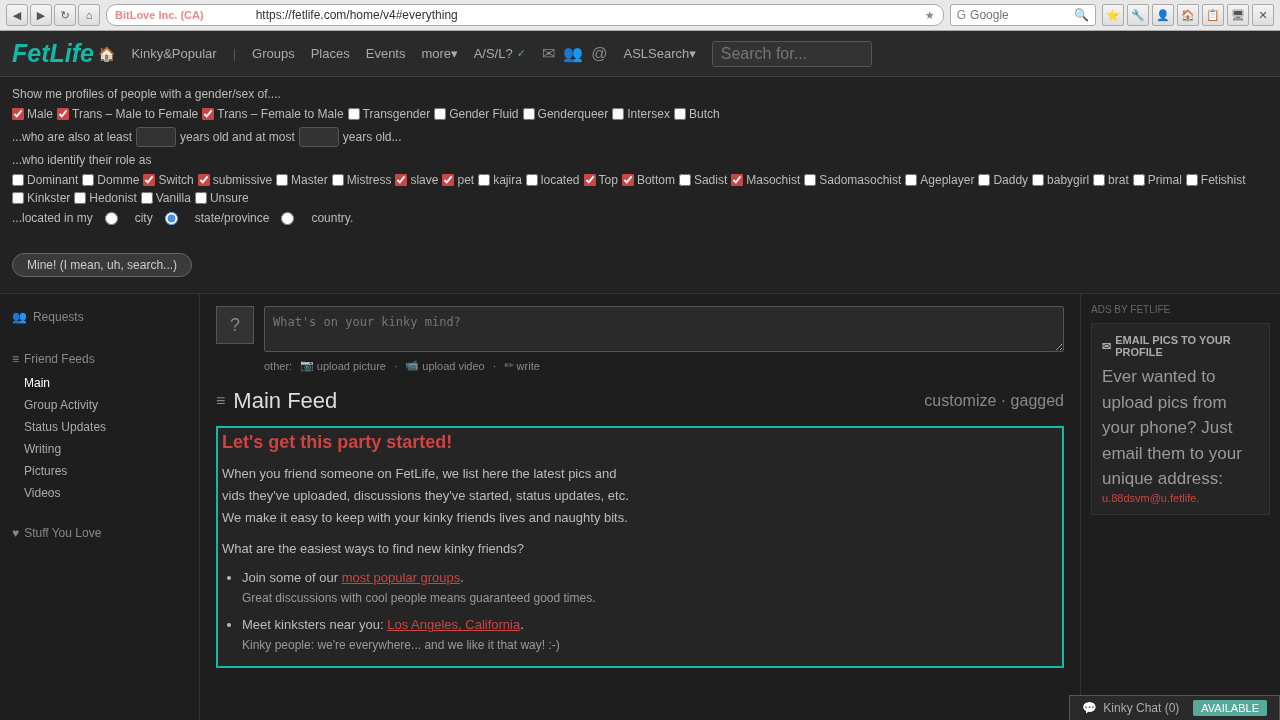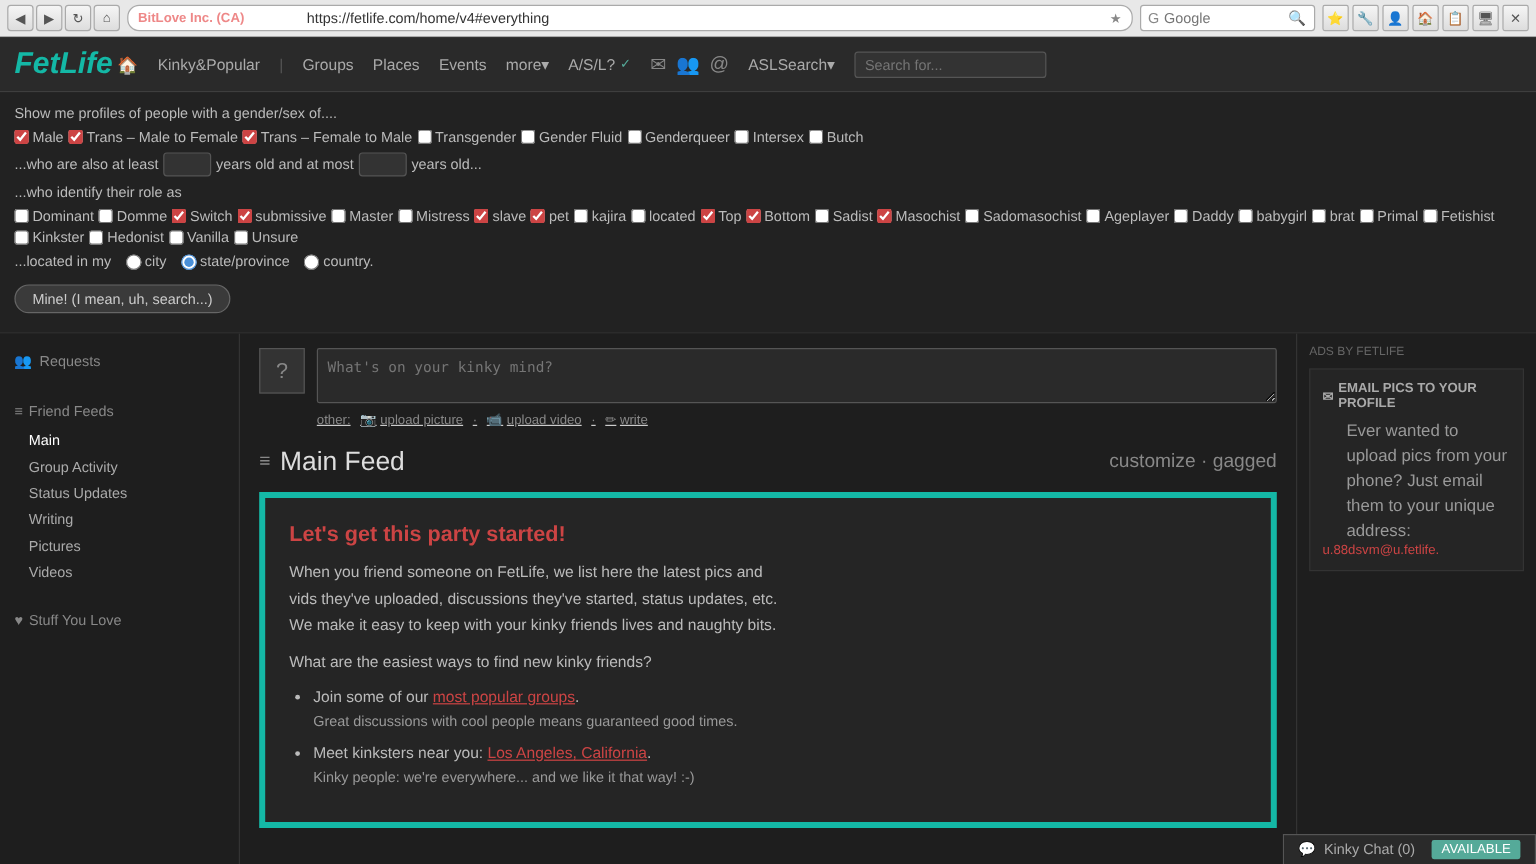--- a/index.html
+++ b/index.html
@@ -17,80 +17,80 @@
     .tb-icon { width: 22px; height: 22px; background: linear-gradient(to bottom, #f5f5f5, #ddd); border: 1px solid #aaa; border-radius: 2px; display: flex; align-items: center; justify-content: center; font-size: 11px; color: #555; cursor: pointer; }
 
     
     .top-nav { background: #2a2a2a; padding: 8px 12px; display: flex; align-items: center; gap: 16px; border-bottom: 1px solid #444; }
     .logo { color: #14b8a6; font-size: 25px; font-weight: bold; font-style: italic; }
     .nav-link { color: #aaa; text-decoration: none; font-size: 13px; }
     .nav-sep { color: #555; }
     .nav-more { color: #aaa; font-size: 13px; }
     .nav-icons { display: flex; gap: 8px; align-items: center; }
     .nav-icon { color: #888; font-size: 16px; }
-    .search-input { background: #333; border: 1px solid #555; color: #ccc; padding: 3px 8px; font-size: 12px; border-radius: 3px; width: 160px; }
+    .search-input { background: #333; border: 1px solid #555; color: #ccc; padding: 3px 8px; font-size: 16px; border-radius: 3px; width: 160px; }
     .asl-search { color: #aaa; font-size: 13px; cursor: pointer; }
 
     
     .filter-section { background: #222; padding: 10px 12px; border-bottom: 1px solid #333; font-size: 12px; color: #bbb; }
     .filter-row { margin-bottom: 6px; display: flex; flex-wrap: wrap; align-items: center; gap: 4px; }
     .filter-label { color: #bbb; margin-right: 4px; }
     .cb-item { display: flex; align-items: center; gap: 3px; white-space: nowrap; }
     .cb-item input[type=checkbox] { width: 12px; height: 12px; accent-color: #c44; }
     .age-input { background: #333; border: 1px solid #555; color: #ccc; padding: 2px 6px; width: 40px; font-size: 12px; border-radius: 3px; text-align: center; }
     .location-row { display: flex; align-items: center; gap: 12px; }
-    .radio-item { display: flex; align-items: flex-end; gap: 3px; }
+    .radio-item { display: flex; align-items: flex-end; gap: 17px; }
     .radio-item input[type=radio] { accent-color: #4a90d9; }
-    .search-btn { background: #3a3a3a; border: 1px solid #666; color: #ccc; padding: 4px 14px; font-size: 12px; border-radius: 12px; cursor: pointer; margin-top: 6px; }
+    .search-btn { background: #3a3a3a; border: 1px solid #666; color: #ccc; padding: 4px 14px; font-size: 12px; border-radius: 12px; cursor: pointer; margin-top: 22px; }
 
     
     .main-layout { display: flex; min-height: 500px; }
 
     
     .sidebar { width: 200px; background: #1e1e1e; padding: 10px 0; border-right: 1px solid #333; flex-shrink: 0; }
     .sidebar-section { margin-bottom: 16px; }
     .sidebar-heading { color: #888; font-size: 12px; padding: 6px 12px; display: flex; align-items: center; gap: 6px; }
     .sidebar-item { padding: 4px 12px 4px 24px; color: #aaa; font-size: 12px; cursor: pointer; }
     .sidebar-item.active { color: #fff; }
     .sidebar-section-title { color: #888; font-size: 12px; padding: 6px 12px; display: flex; align-items: center; gap: 5px; }
 
     
     .content { flex: 1; padding: 12px 16px; background: #1e1e1e; }
 
     
     .post-box { display: flex; gap: 10px; margin-bottom: 16px; }
     .post-avatar { width: 38px; height: 38px; background: #333; border: 1px solid #555; display: flex; align-items: center; justify-content: center; color: #888; font-size: 18px; flex-shrink: 0; }
-    .post-input-area { flex: 1; text-decoration: underline; }
+    .post-input-area { flex: 1; }
     .post-textarea { width: 100%; background: #2a2a2a; border: 1px solid #555; color: #ccc; padding: 8px; font-size: 12px; resize: vertical; min-height: 44px; border-radius: 2px; }
     .post-actions { display: flex; gap: 8px; margin-top: 4px; align-items: center; font-size: 11px; color: #888; }
     .post-action-item { display: flex; align-items: center; gap: 3px; cursor: pointer; }
 
     
     .feed-header { display: flex; align-items: center; gap: 8px; margin-bottom: 12px; }
     .feed-icon { color: #888; font-size: 16px; }
     .feed-title { color: #ddd; font-size: 22px; font-weight: normal; }
     .feed-controls { margin-left: auto; font-size: 16px; color: #888; }
     .feed-controls a { color: #888; text-decoration: none; }
 
     
-    .welcome-box { background: #252525; border: 5px solid #14b8a6; padding: 20px; }
+    .welcome-box { background: #252525; border: 2px solid #14b8a6; padding: 4px; }
     .welcome-title { color: #c44; font-size: 18px; font-weight: bold; margin-bottom: 10px; }
     .welcome-text { color: #bbb; font-size: 13px; line-height: 1.7; margin-bottom: 12px; }
     .welcome-question { color: #bbb; font-size: 13px; margin-bottom: 12px; }
     .welcome-list { list-style: disc; padding-left: 20px; color: #bbb; font-size: 13px; }
     .welcome-list li { margin-bottom: 8px; line-height: 1.5; }
     .welcome-list a { color: #c44; text-decoration: underline; }
     .welcome-list .sub-text { color: #999; font-size: 12px; }
 
     
     .right-col { width: 200px; background: #1e1e1e; padding: 10px; border-left: 1px solid #333; flex-shrink: 0; }
     .ads-label { color: #666; font-size: 10px; text-transform: uppercase; margin-bottom: 8px; }
     .email-pic-box { background: #252525; border: 1px solid #333; padding: 10px; font-size: 11px; }
     .email-pic-title { color: #aaa; font-size: 11px; font-weight: bold; margin-bottom: 6px; display: flex; align-items: center; gap: 4px; }
-    .email-pic-text { color: #999; font-size: 14px; line-height: 1.5; margin-left: 20px; }
+    .email-pic-text { color: #999; font-size: 17px; line-height: 1.5; }
 
     
     .chat-bar { position: fixed; bottom: 0; right: 0; background: #2a2a2a; border: 1px solid #555; border-bottom: none; padding: 4px 12px; font-size: 12px; color: #aaa; display: flex; align-items: center; gap: 6px; cursor: pointer; }
     .chat-available { background: #5a9; color: white; padding: 2px 8px; font-size: 11px; border-radius: 2px; margin-left: 8px; }
     .email-addr { color: #c44; font-size: 11px; }
   </style>
 </head>
 <body>
 
 <div class="browser-chrome">

